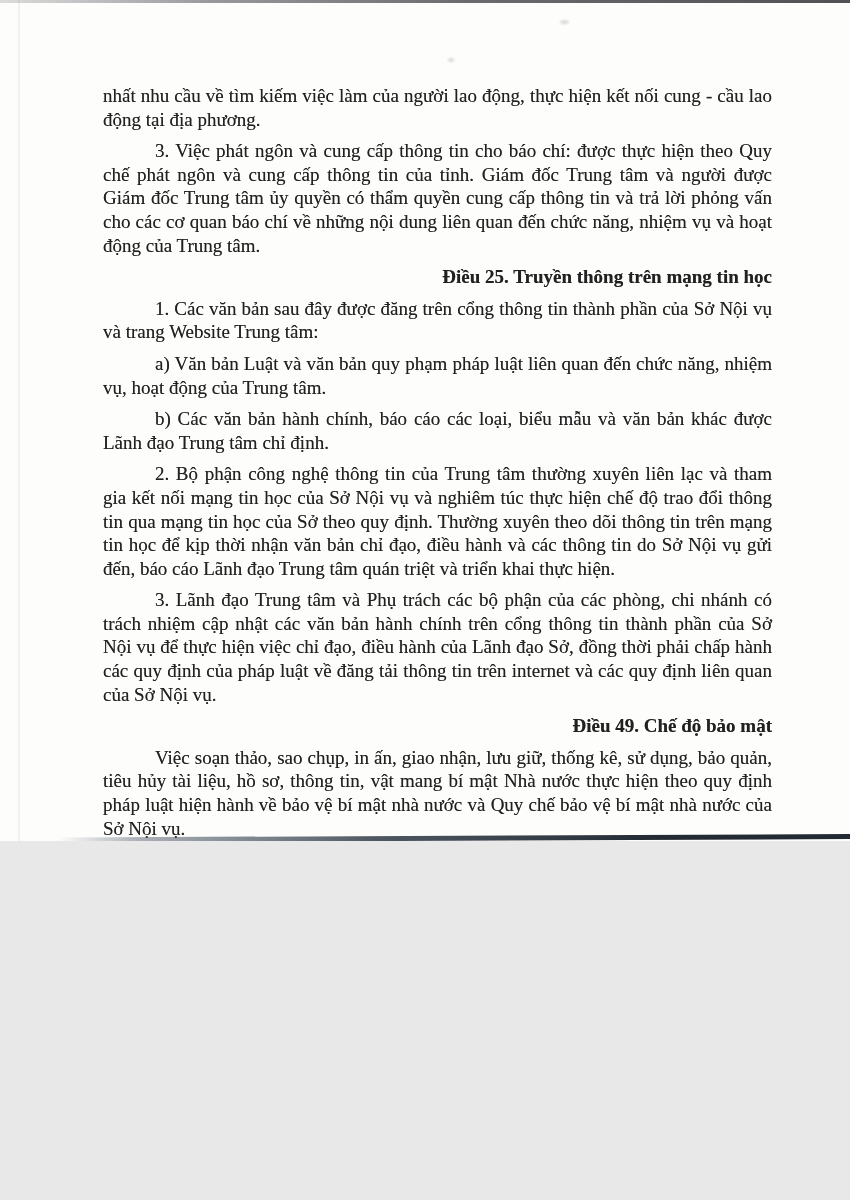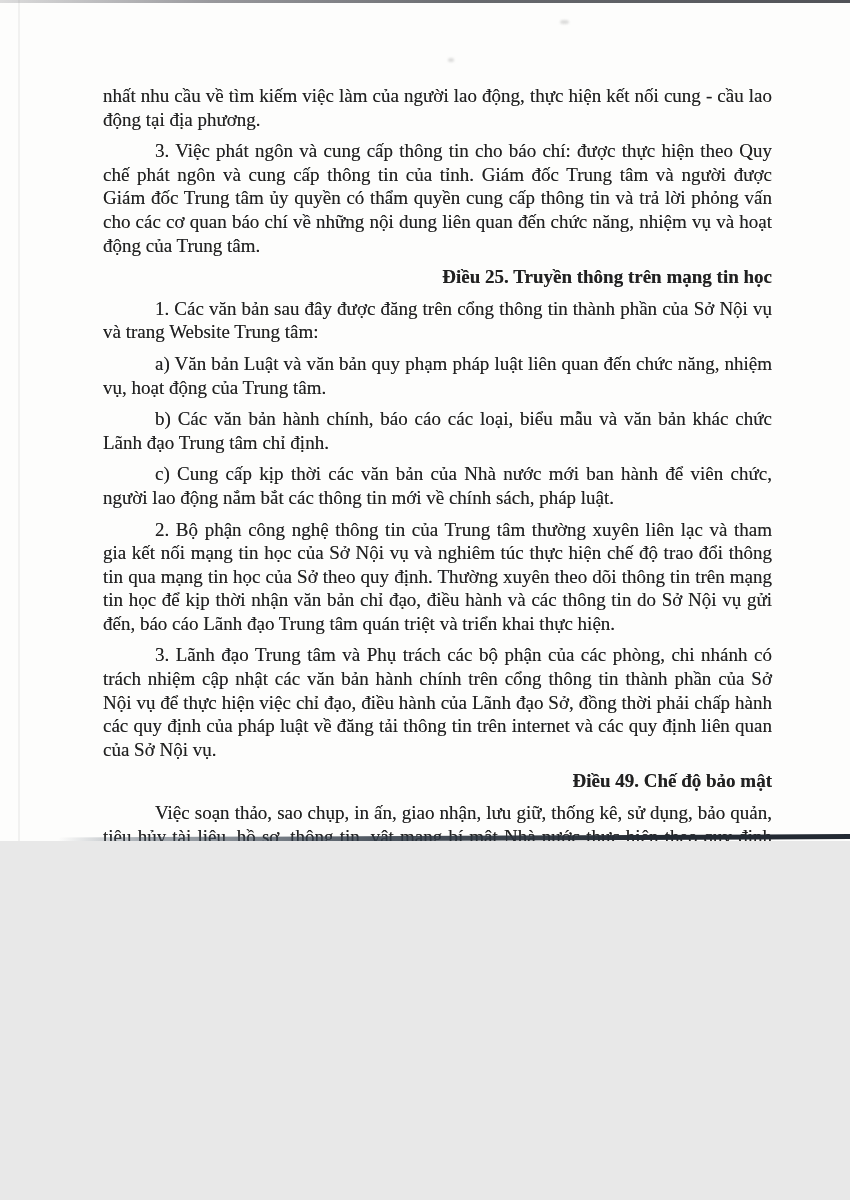--- a/index.html
+++ b/index.html
@@ -118,22 +118,21 @@
   <div class="left-fold"></div>
   <div class="speck s1"></div>
   <div class="speck s2"></div>
 
   <div class="content">
     <p class="cont">nhất nhu cầu về tìm kiếm việc làm của người lao động, thực hiện kết nối cung - cầu lao động tại địa phương.</p>
     <p>3. Việc phát ngôn và cung cấp thông tin cho báo chí: được thực hiện theo Quy chế phát ngôn và cung cấp thông tin của tỉnh. Giám đốc Trung tâm và người được Giám đốc Trung tâm ủy quyền có thẩm quyền cung cấp thông tin và trả lời phỏng vấn cho các cơ quan báo chí về những nội dung liên quan đến chức năng, nhiệm vụ và hoạt động của Trung tâm.</p>
     <p class="heading">Điều 25. Truyền thông trên mạng tin học</p>
     <p>1. Các văn bản sau đây được đăng trên cổng thông tin thành phần của Sở Nội vụ và trang Website Trung tâm:</p>
     <p>a) Văn bản Luật và văn bản quy phạm pháp luật liên quan đến chức năng, nhiệm vụ, hoạt động của Trung tâm.</p>
-    <p>b) Các văn bản hành chính, báo cáo các loại, biểu mẫu và văn bản khác chức Lãnh đạo Trung tâm chỉ định.</p>
-    <p>c) Cung cấp kịp thời các văn bản của Nhà nước mới ban hành để viên chức, người lao động nắm bắt các thông tin mới về chính sách, pháp luật.</p>
+    <p>b) Các văn bản hành chính, báo cáo các loại, biểu mẫu và văn bản khác được Lãnh đạo Trung tâm chỉ định.</p>
     <p>2. Bộ phận công nghệ thông tin của Trung tâm thường xuyên liên lạc và tham gia kết nối mạng tin học của Sở Nội vụ và nghiêm túc thực hiện chế độ trao đổi thông tin qua mạng tin học của Sở theo quy định. Thường xuyên theo dõi thông tin trên mạng tin học để kịp thời nhận văn bản chỉ đạo, điều hành và các thông tin do Sở Nội vụ gửi đến, báo cáo Lãnh đạo Trung tâm quán triệt và triển khai thực hiện.</p>
     <p>3. Lãnh đạo Trung tâm và Phụ trách các bộ phận của các phòng, chi nhánh có trách nhiệm cập nhật các văn bản hành chính trên cổng thông tin thành phần của Sở Nội vụ để thực hiện việc chỉ đạo, điều hành của Lãnh đạo Sở, đồng thời phải chấp hành các quy định của pháp luật về đăng tải thông tin trên internet và các quy định liên quan của Sở Nội vụ.</p>
     <p class="heading">Điều 49. Chế độ bảo mật</p>
     <p>Việc soạn thảo, sao chụp, in ấn, giao nhận, lưu giữ, thống kê, sử dụng, bảo quản, tiêu hủy tài liệu, hồ sơ, thông tin, vật mang bí mật Nhà nước thực hiện theo quy định pháp luật hiện hành về bảo vệ bí mật nhà nước và Quy chế bảo vệ bí mật nhà nước của Sở Nội vụ.</p>
     <p class="chapter-label">Thường X</p>
     <p class="chapter-title">QUẢN LÝ, LƯU TRỮ HỒ SƠ</p>
     <p class="heading">Điều 27. Quản lý hồ sơ  viên chức, người lao động</p>
   </div>
 
   <div class="page-number">7</div>

